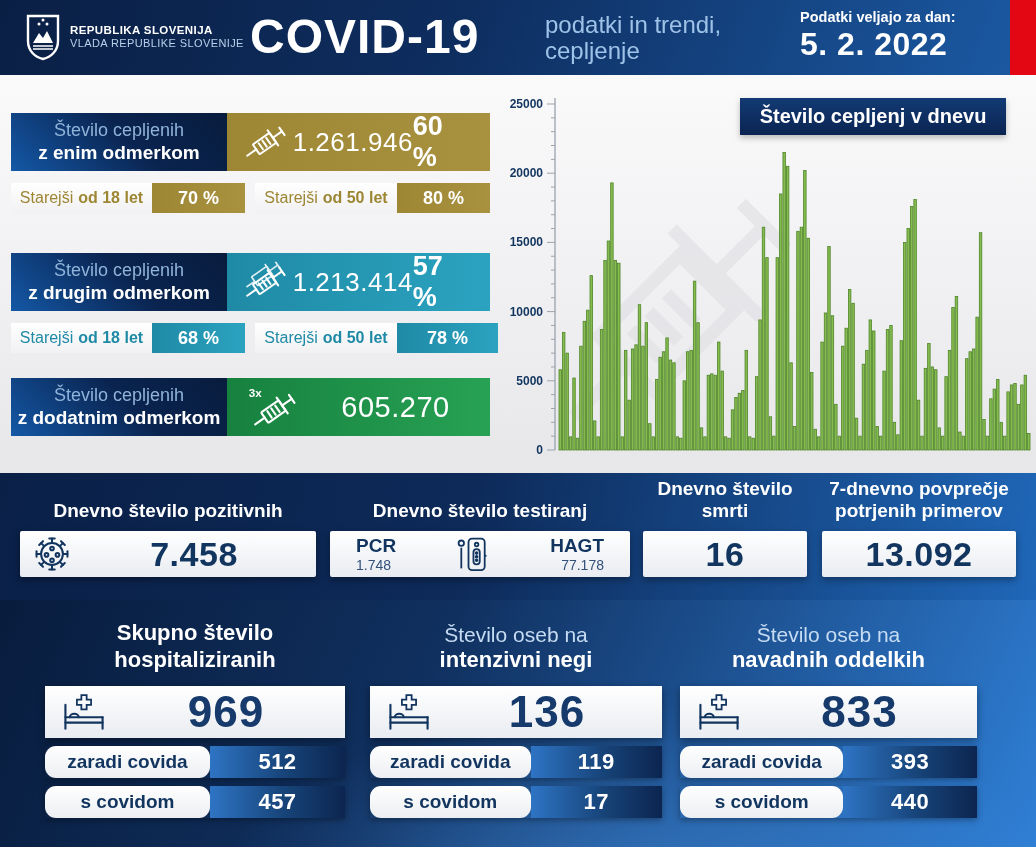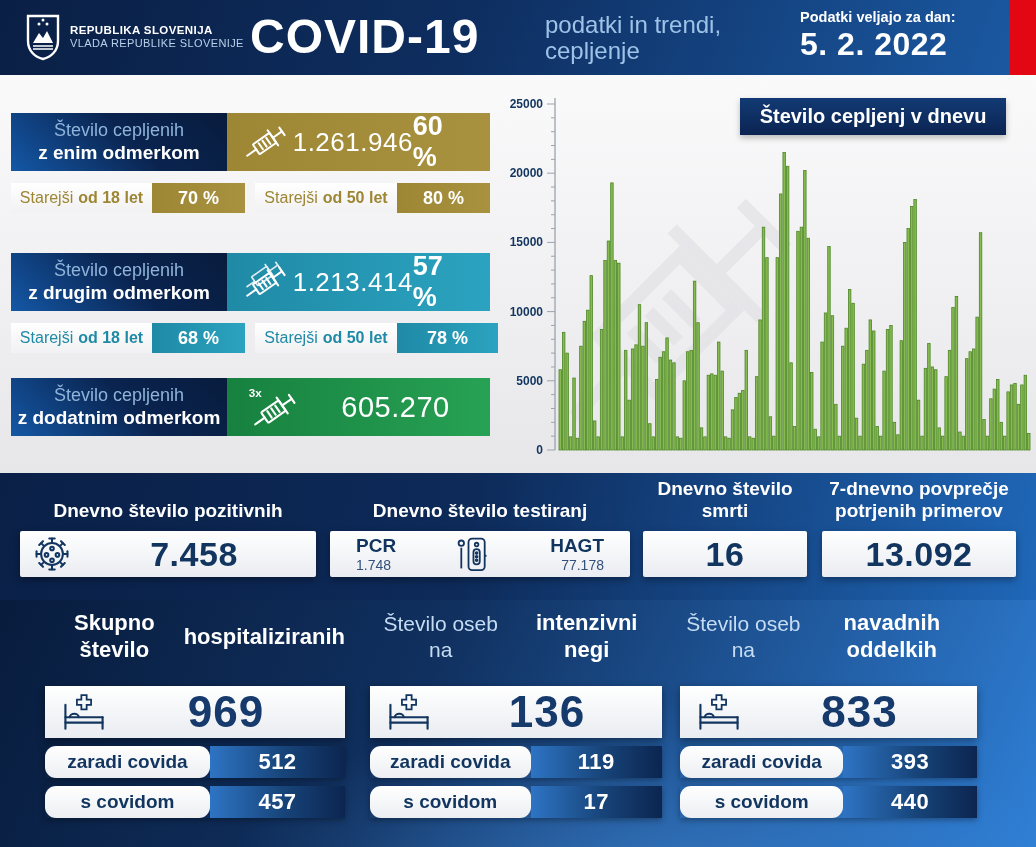--- a/index.html
+++ b/index.html
@@ -64,21 +64,21 @@
   .mbox .bignum { flex:1; text-align:center; font-size:34px; font-weight:800; color:#12355f; letter-spacing:.5px; }
   .testcell { display:flex; flex-direction:column; justify-content:center; line-height:1.05; }
   .testcell .tl { font-size:19px; font-weight:800; color:#12355f; }
   .testcell .tv { font-size:14px; color:#32507a; margin-top:2px; }
 
   
   .band-bot { position:absolute; left:0; top:600px; width:1036px; height:247px;
     background:radial-gradient(ellipse 700px 300px at 62% 115%, rgba(74,150,230,.45), rgba(0,0,0,0) 60%),
                linear-gradient(115deg,#081c3d 0%,#10305f 40%,#2f7fd6 100%); }
   .hcol { position:absolute; top:0; }
-  .htitle { height:86px; display:flex; flex-direction:row; justify-content:flex-end; align-items:center;
+  .htitle { height:86px; display:flex; flex-direction:column; justify-content:flex-end; align-items:center;
     text-align:center; line-height:1.22; padding-bottom:12px; }
   .htitle .h1r { font-size:21px; color:#c6dcf3; }
   .htitle .h1b { font-size:22px; color:#fff; font-weight:800; }
   .htitle .h2 { font-size:22px; color:#fff; font-weight:800; }
   .totbox { height:52px; background:linear-gradient(180deg,#ffffff,#e9ecf1);
     display:flex; align-items:center; box-shadow:0 3px 8px rgba(0,0,0,.4); }
   .totbox .beds { margin-left:16px; }
   .totbox .tot { flex:1; text-align:center; font-size:44px; font-weight:800; color:#153a6b; letter-spacing:1px; }
   .hrow { height:32px; margin-top:8px; display:flex; box-shadow:0 2px 6px rgba(0,0,0,.35); }
   .hrow .lab { flex:0 0 55%; background:linear-gradient(180deg,#ffffff,#eceef2);

